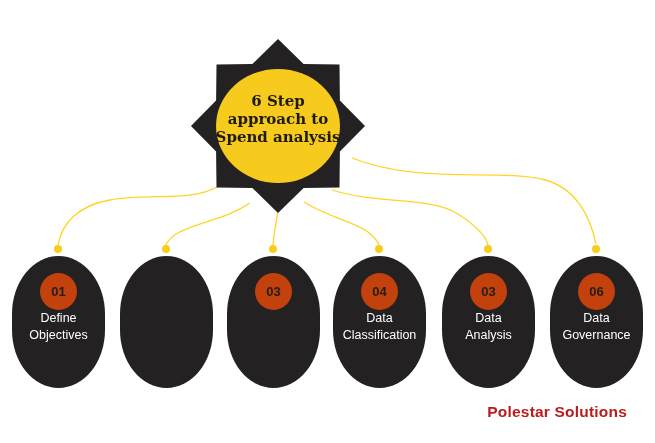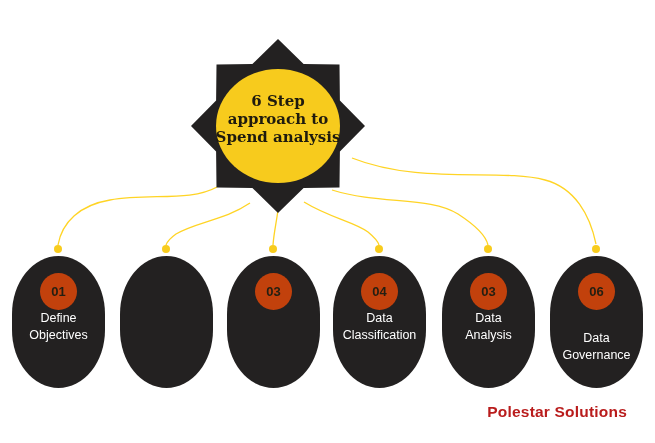--- a/index.html
+++ b/index.html
@@ -60,21 +60,21 @@
   }
   .brand{
     position:absolute;
     right:28px;top:403px;
     font-size:15.5px;
     font-weight:bold;
     color:#b91c1c;
     letter-spacing:0.2px;
   }
   .c1{left:12px;} .c2{left:120px;} .c3{left:227px;align-items:center;}
-  .c4{left:333px;} .c5{left:442px;} .c6{left:550px;gap:20px;}
+  .c4{left:333px;} .c5{left:442px;} .c6{left:550px;}
 </style>
 </head>
 <body>
 
 <div class="canvas">
 
   <svg class="wires" viewBox="0 0 655 443" xmlns="http://www.w3.org/2000/svg">
 
     <path class="wire" d="M 217,187 C 190,202 150,193 110,200 C 80,205 62,222 58,245"></path>
     <path class="wire" d="M 250,203 C 225,220 196,222 176,234 C 169,239 167,242 166,245"></path>

